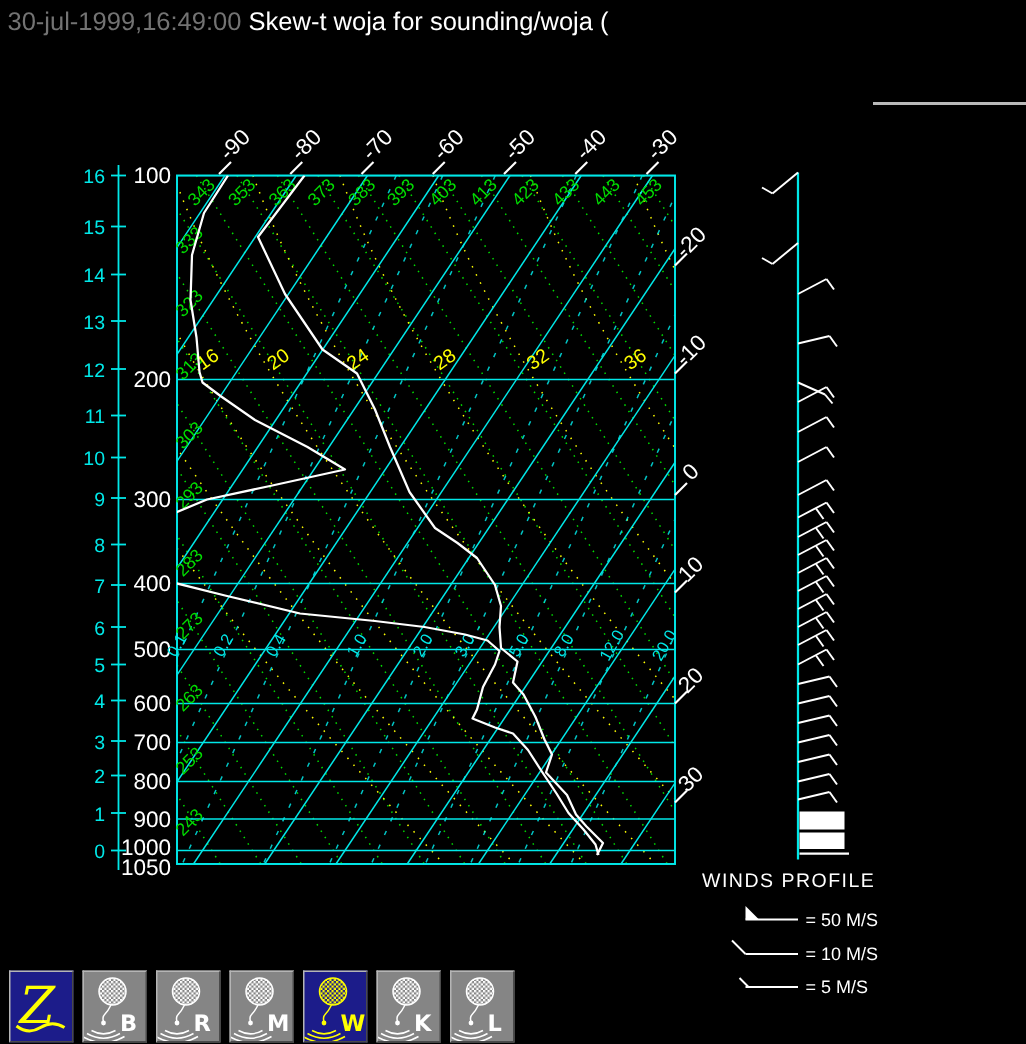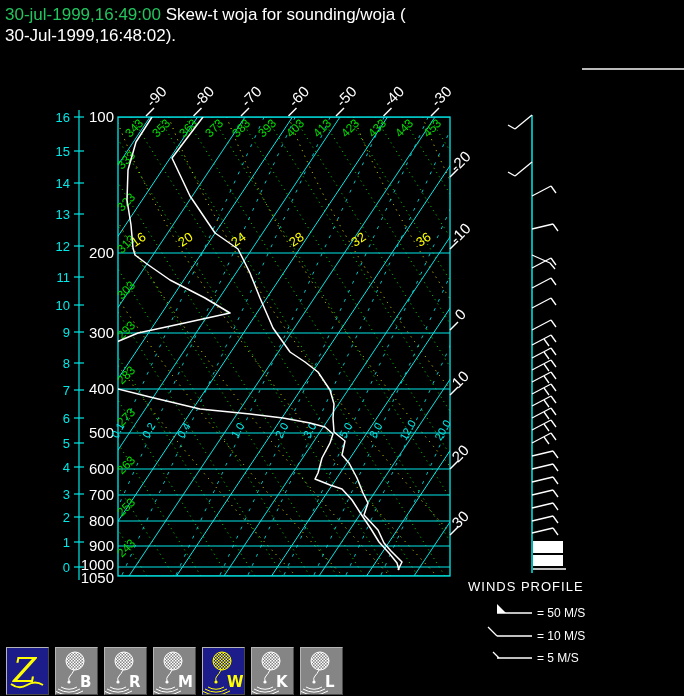--- a/index.html
+++ b/index.html
@@ -1,20 +1,20 @@
 <!DOCTYPE html>
 <html><head>
 <meta charset="utf-8">
 <style>
   html,body{margin:0;padding:0;background:#000;}
   .screen{position:relative;width:684px;height:696px;background:#000;overflow:hidden;
           font-family:"Liberation Sans",sans-serif;}
   .titlebar{position:absolute;left:5px;top:4px;width:660px;font-size:17px;line-height:21px;
             color:#fff;letter-spacing:0px;}
-  .titlebar .ts{color:#22c55e;}
+  .titlebar .ts{color:#737373;}
   .edge-line{position:absolute;left:582px;top:68px;width:102px;height:2px;background:#b9b9b9;}
   svg{position:absolute;left:0;top:0;}
   .toolbar{position:absolute;left:6px;top:647px;display:flex;}
   .tbtn{width:41px;height:46px;margin-right:6px;background:#858585;position:relative;
         border-top:1px solid #b5b5b5;border-left:1px solid #b5b5b5;
         border-right:1px solid #4a4a4a;border-bottom:1px solid #4a4a4a;cursor:pointer;}
   .tbtn.navy{background:#1c1c8a;}
   .tbtn svg{position:absolute;left:0;top:0;}
 </style>
 </head>
@@ -305,21 +305,20 @@
         <line x1="497" y1="636" x2="488" y2="627" stroke="#ffffff" stroke-width="1.3"></line>
         <text x="537" y="640" fill="#ffffff" font-size="12" font-family="&quot;Liberation Sans&quot;,sans-serif">= 10 M/S</text>
         <line x1="497" y1="658" x2="532" y2="658" stroke="#ffffff" stroke-width="1.3"></line>
         <line x1="499" y1="658" x2="493" y2="652" stroke="#ffffff" stroke-width="1.3"></line>
         <text x="537" y="662" fill="#ffffff" font-size="12" font-family="&quot;Liberation Sans&quot;,sans-serif">= 5 M/S</text>
       </g>
     </svg>
 
   <div class="titlebar">
     <span class="ts">30-jul-1999,16:49:00</span><span> Skew-t woja for sounding/woja (</span><br>
-    <span>30-Jul-1999,16:48:02).</span>
   </div>
 
   <div class="edge-line"></div>
 
   <div class="toolbar">
       <div class="tbtn navy">
         <svg width="41" height="46">
           <text x="6" y="34" fill="#ffff00" font-size="34" font-style="italic" font-family="&quot;DejaVu Serif&quot;,serif">Z</text>
           <path d="M4 36 q8 6 16 1 q8 -5 16 0" stroke="#ffff00" fill="none" stroke-width="2"></path>
         </svg>

